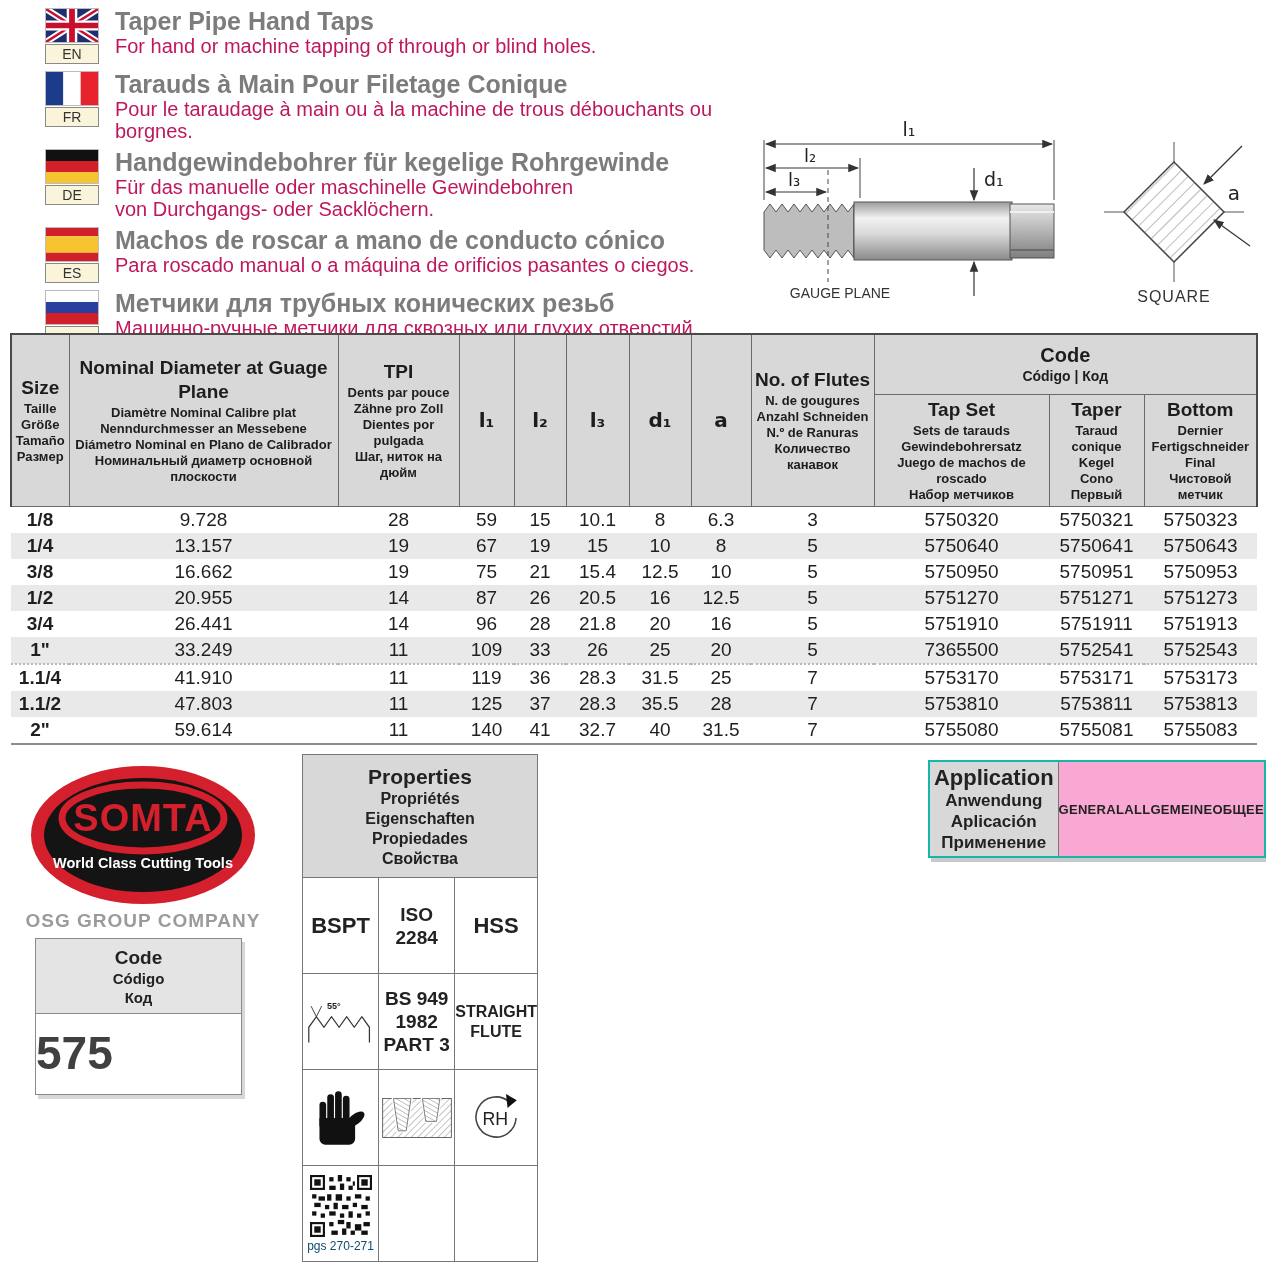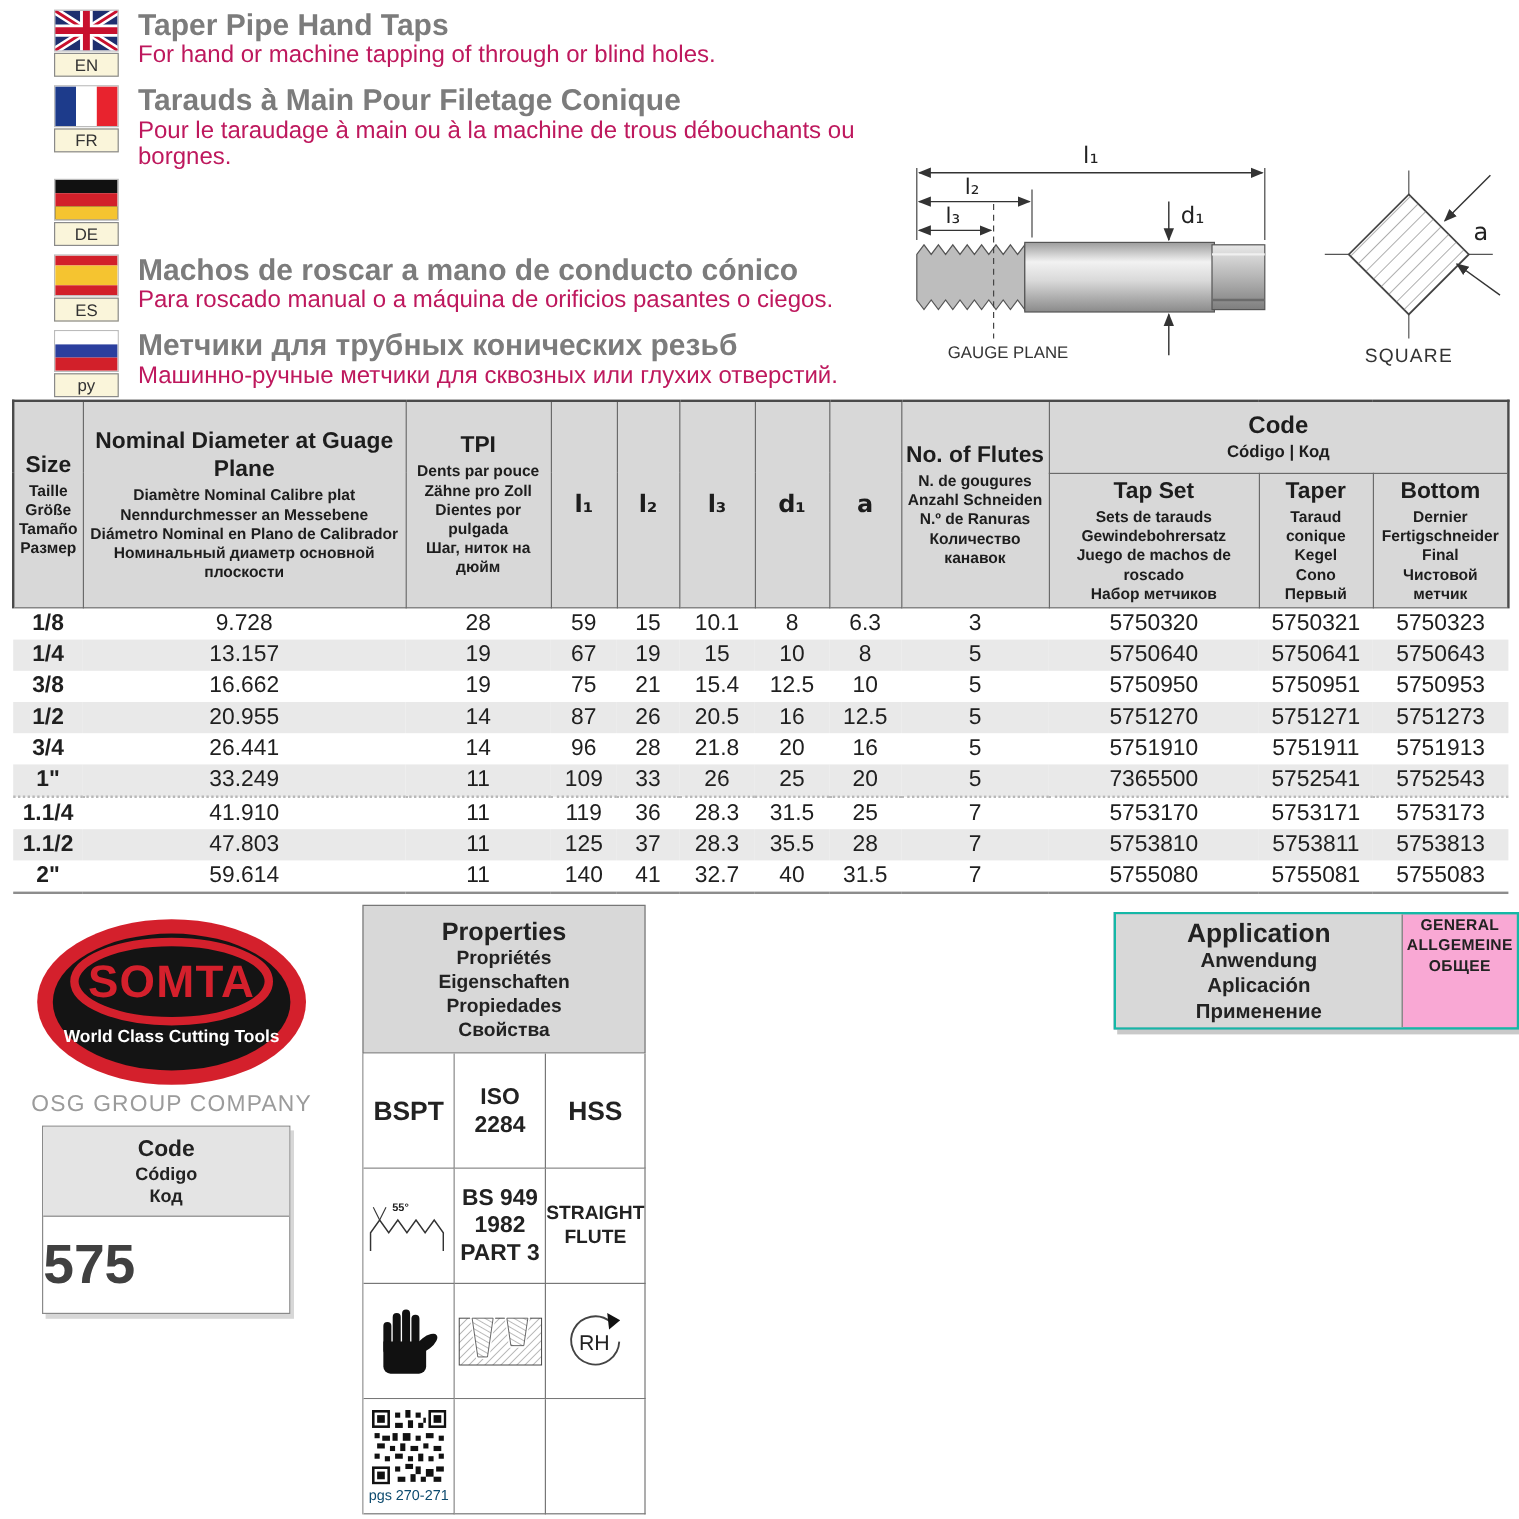--- a/index.html
+++ b/index.html
@@ -42,21 +42,21 @@
     text-align:center;font-size:19px;padding:2px 2px;height:22px;border:none;color:#1f1f1f;
   }
   table.main tbody td:first-child{font-weight:bold;}
   table.main tbody tr.alt{background:#e9e9e9;}
   table.main tbody tr.sep td{border-bottom:2px dotted #b8b8b8;}
   table.main tbody tr:last-child td{border-bottom:2px solid #8d8d8d;}
   
   .footer{position:absolute;left:0;top:750px;width:1266px;height:516px;}
   .logo-wrap{position:absolute;left:28px;top:14px;width:230px;height:142px;}
   .osg{position:absolute;left:18px;top:160px;width:250px;text-align:center;
-       color:#9b9b9b;font-size:19px;letter-spacing:1px;}
+       color:#9b9b9b;font-size:19px;letter-spacing:1px;font-weight:bold;}
   .code-box{position:absolute;left:35px;top:188px;width:205px;border:1px solid #8a8a8a;
        background:#fff;box-shadow:3px 4px 0 #d7d7d7;}
   .code-box-header{background:#e4e4e4;border-bottom:1px solid #8a8a8a;text-align:center;padding:7px 0 6px 0;}
   .code-box-header div{font-size:15px;font-weight:bold;line-height:19px;}
   .code-box-header div:first-child{font-size:19px;line-height:23px;}
   .code-box-value{font-size:46px;font-weight:bold;color:#404040;padding:12px 0 14px 0;}
   .props{position:absolute;left:302px;top:4px;width:236px;background:#fff;}
   .props-header{background:#d8d8d8;border:1px solid #777;text-align:center;padding:9px 0 8px 0;}
   .props-header div{font-size:16px;font-weight:bold;line-height:20px;}
   .props-header div:first-child{font-size:21px;line-height:25px;}
@@ -66,21 +66,21 @@
   .pcell .big{font-size:22px;font-weight:bold;line-height:25px;}
   .pcell .med div{font-size:19px;font-weight:bold;line-height:23px;}
   .pcell .small div{font-size:16px;font-weight:bold;line-height:20px;}
   .qr-caption{font-size:12px;color:#0c4a6e;margin-top:2px;}
   .app-box{position:absolute;left:928px;top:10px;width:334px;height:94px;display:flex;
      border:2px solid #14b8a6;box-shadow:3px 4px 0 #c9c9c9;background:#f9a8d4;}
   .app-left{width:238px;background:#d8d8d8;border-right:1px solid #777;display:flex;flex-direction:column;
      align-items:center;justify-content:center;}
   .app-left div{font-size:17px;font-weight:bold;line-height:21px;}
   .app-left div:first-child{font-size:22px;line-height:25px;}
-  .app-right{flex:1;display:flex;flex-direction:column;align-items:center;justify-content:flex-start;}
+  .app-right{flex:1;display:flex;flex-direction:row;align-items:center;justify-content:flex-end;}
   .app-right div{font-size:13px;font-weight:bold;line-height:17px;letter-spacing:.3px;}
 </style>
 </head>
 <body>
 
 <div class="langs">
 
   <div class="lang-block">
     <div class="flag-col">
       <span class="flag">
@@ -125,20 +125,27 @@
     <div class="flag-col">
       <span class="flag">
         <svg viewBox="0 0 54 36" preserveAspectRatio="none">
           <rect width="54" height="12" fill="#111"></rect>
             <rect y="12" width="54" height="12" fill="#d2202a"></rect>
           <rect y="24" width="54" height="12" fill="#f5c built430"></rect>
           <rect y="24" width="54" height="12" fill="#f5c430"></rect>
         </svg>
       </span>
       <div class="flag-label">DE</div>
+    </div>
+    <div class="lang-text">
+      <div class="lang-title">Handgewindebohrer für kegelige Rohrgewinde</div>
+      <div class="lang-sub">
+          <div>Für das manuelle oder maschinelle Gewindebohren</div>
+          <div>von Durchgangs- oder Sacklöchern.</div>
+        </div>
     </div>
   </div>
 
   <div class="lang-block">
     <div class="flag-col">
       <span class="flag">
         <svg viewBox="0 0 54 36" preserveAspectRatio="none">
           <rect width="54" height="9" fill="#d2202a"></rect>
             <rect y="9" width="54" height="18" fill="#f5c430"></rect>
           <rect y="27" width="54" height="9" fill="#d2202a"></rect>

